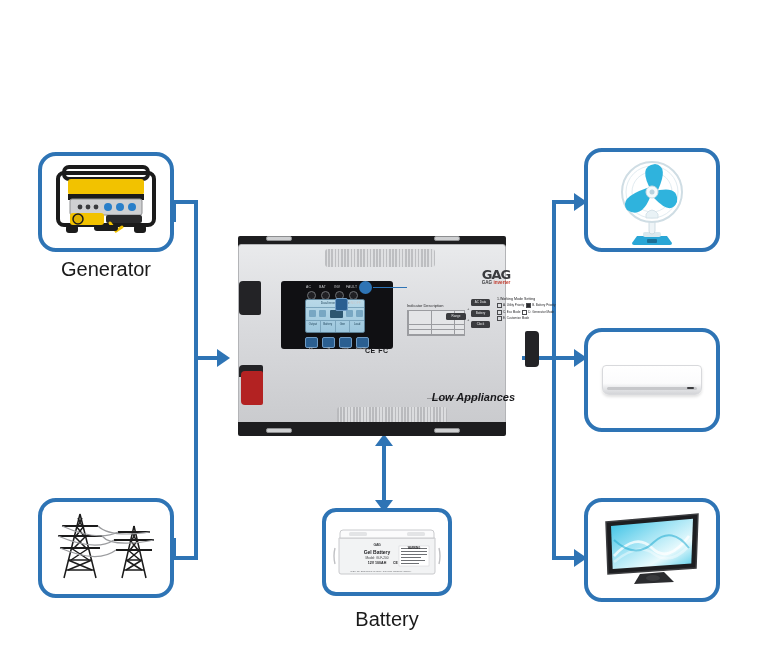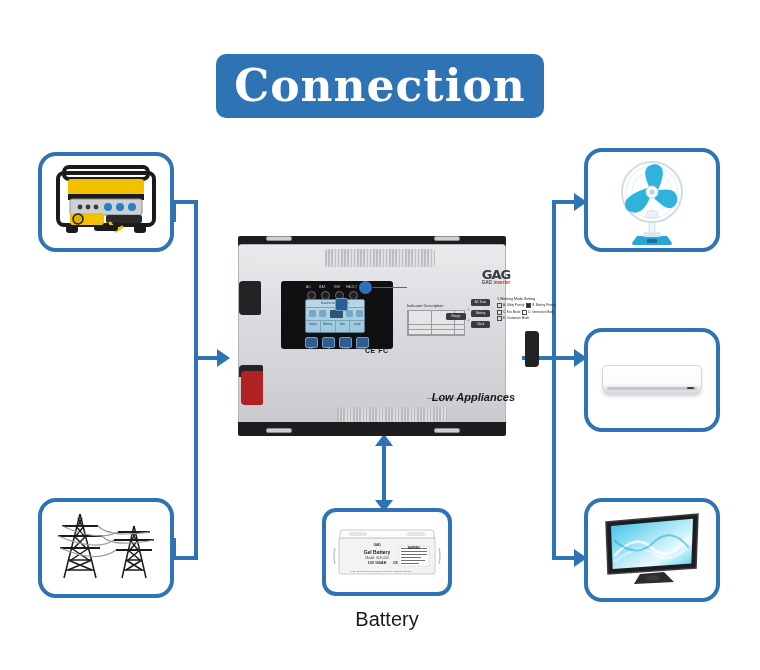--- a/index.html
+++ b/index.html
@@ -223,23 +223,20 @@
   
   .tv-wrap{position:relative;width:104px;height:80px;}
   
   .bat-wrap{position:relative;width:108px;height:52px;}
 </style>
 </head>
 <body>
 
 <div id="stage">
 
-  <div id="title-banner">
-    <span id="title-text">Connection</span>
-  </div>
 
   <div class="ln" style="left:172px;top:200px;width:4px;height:22px;"></div>
   <div class="ln" style="left:172px;top:200px;width:26px;height:4px;"></div>
   <div class="ln" style="left:194px;top:200px;width:4px;height:360px;"></div>
   <div class="ln" style="left:172px;top:556px;width:26px;height:4px;"></div>
   <div class="ln" style="left:172px;top:538px;width:4px;height:22px;"></div>
 
   <div class="ln" style="left:194px;top:356px;width:24px;height:4px;"></div>
   <div class="arrow arr-right" style="left:217px;top:349px;"></div>
 
@@ -278,20 +275,21 @@
         <circle cx="28" cy="54" r="5" fill="#e0b200" stroke="#1b1b1b" stroke-width="1.5"></circle>
         <rect x="56" y="50" width="36" height="8" rx="2" fill="#2a2a2c"></rect>
         <path d="M60 58 L66 66 L72 62" stroke="#f2c200" stroke-width="3" fill="none" stroke-linecap="round"></path>
 
         <rect x="16" y="60" width="12" height="8" rx="3" fill="#1b1b1b"></rect>
         <rect x="84" y="60" width="12" height="8" rx="3" fill="#1b1b1b"></rect>
         <rect x="44" y="60" width="24" height="6" rx="3" fill="#1b1b1b"></rect>
       </svg>
     </div>
   </div>
+  <div class="caption" id="cap-generator">Generator</div>
 
   <div class="card" id="card-grid">
     <div>
       <svg width="112" height="76" viewBox="0 0 112 76">
         <g stroke="#1b1b1b" stroke-width="1.5" fill="none">
 
           <path d="M30 6 L14 70 M30 6 L46 70"></path>
           <path d="M16 62 L44 62 M18 52 L42 52 M21 40 L39 40 M24 28 L36 28 M26 18 L34 18"></path>
           <path d="M24 28 L36 40 M36 28 L24 40 M21 40 L39 52 M39 40 L21 52 M18 52 L42 62 M42 52 L18 62 M26 18 L34 28 M34 18 L26 28 M28 10 L32 18 M32 10 L28 18"></path>
           <path d="M8 28 L52 28 M10 40 L50 40 M12 18 L48 18" stroke-width="2"></path>

